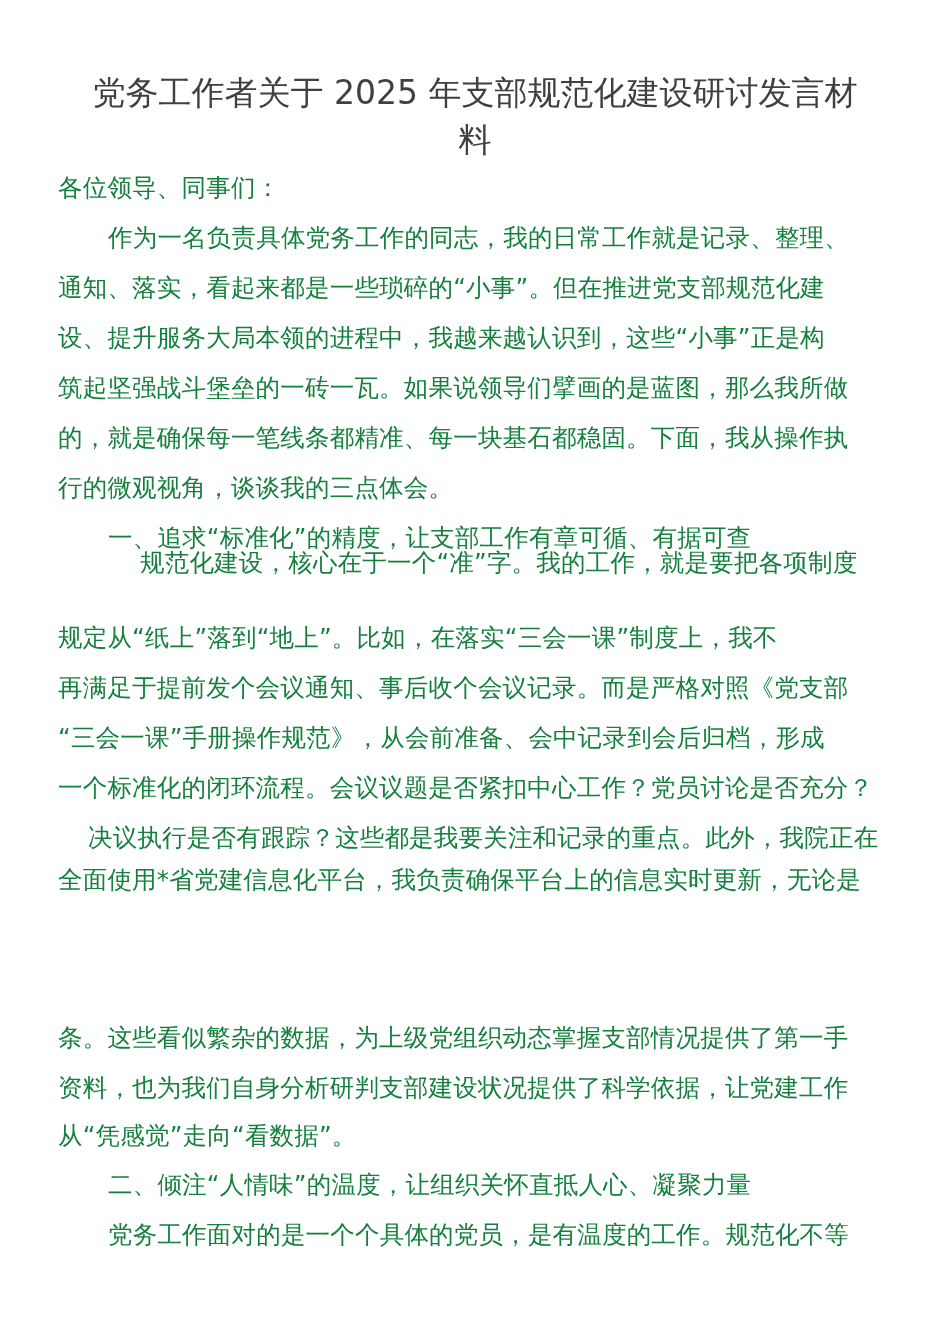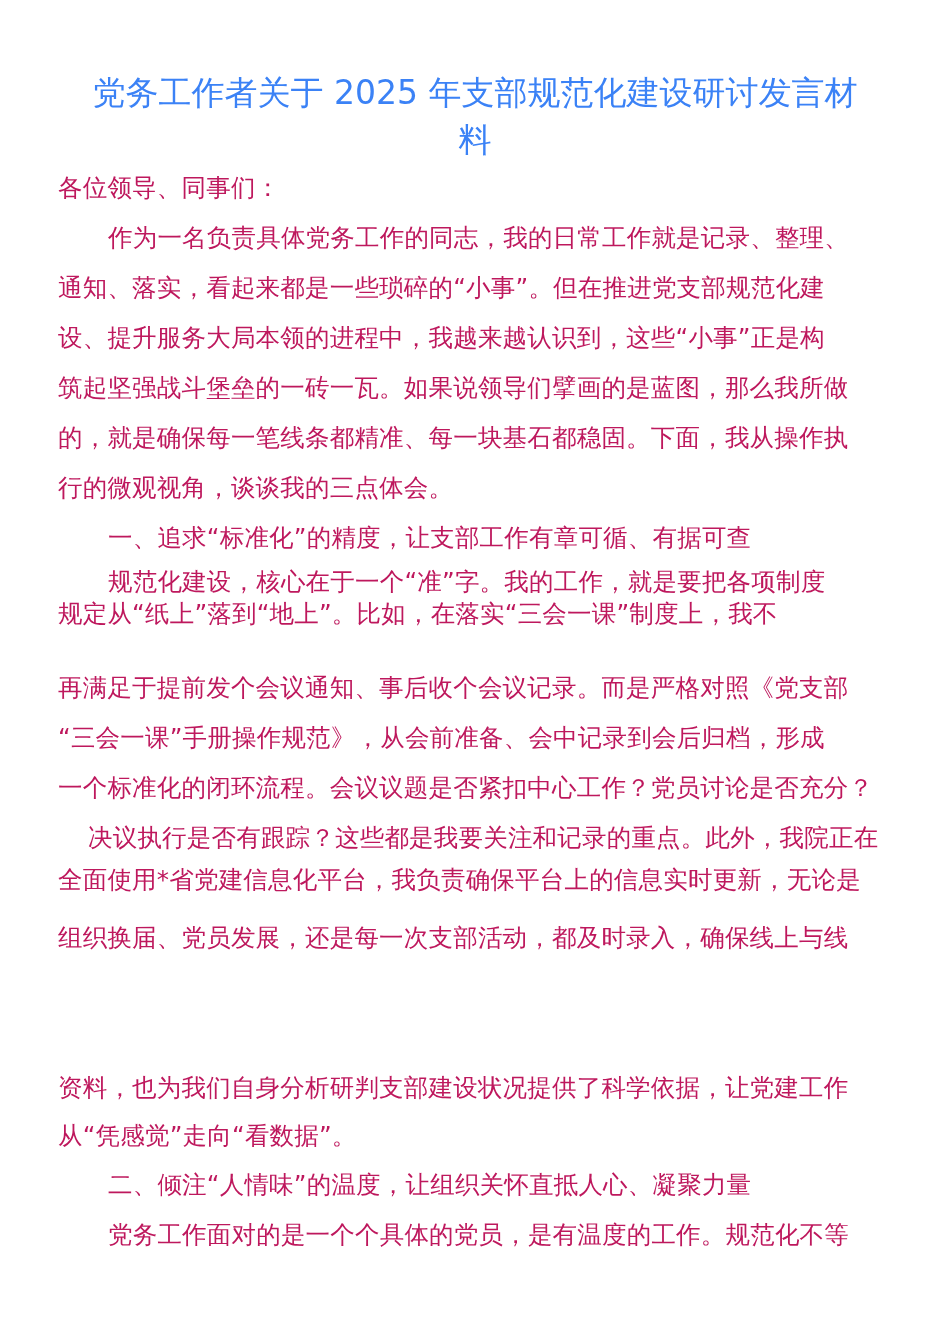--- a/index.html
+++ b/index.html
@@ -25,30 +25,30 @@
     }
     .title-line {
       position: absolute;
       left: 0;
       width: 950px;
       text-align: center;
       font-size: 33px;
       line-height: 44px;
       height: 44px;
       white-space: nowrap;
-      color: #3b82f6;
+      color: #404040;
     }
     .line {
       position: absolute;
       left: 58px;
       font-size: 24.5px;
       line-height: 36px;
       height: 36px;
       white-space: nowrap;
-      color: #be185d;
+      color: #15803d;
       letter-spacing: 0.2px;
     }
     .line.indent {
       left: 108px;
     }
     .line.heading {
       left: 108px;
     }
   </style>
 </head>
@@ -63,28 +63,28 @@
 
   <div class="line indent" style="top:220px;">作为一名负责具体党务工作的同志，我的日常工作就是记录、整理、</div>
   <div class="line" style="top:270px;">通知、落实，看起来都是一些琐碎的“小事”。但在推进党支部规范化建</div>
   <div class="line" style="top:320px;">设、提升服务大局本领的进程中，我越来越认识到，这些“小事”正是构</div>
   <div class="line" style="top:370px;">筑起坚强战斗堡垒的一砖一瓦。如果说领导们擘画的是蓝图，那么我所做</div>
   <div class="line" style="top:420px;">的，就是确保每一笔线条都精准、每一块基石都稳固。下面，我从操作执</div>
   <div class="line" style="top:470px;">行的微观视角，谈谈我的三点体会。</div>
 
   <div class="line heading" style="top:520px;">一、追求“标准化”的精度，让支部工作有章可循、有据可查</div>
 
-  <div class="line indent" style="top:564px;">规范化建设，核心在于一个“准”字。我的工作，就是要把各项制度</div>
-  <div class="line" style="top:596px;">规定从“纸上”落到“地上”。比如，在落实“三会一课”制度上，我不</div>
+  <div class="line indent" style="top:545px;margin-left:32px;">规范化建设，核心在于一个“准”字。我的工作，就是要把各项制度</div>
+  <div class="line" style="top:620px;">规定从“纸上”落到“地上”。比如，在落实“三会一课”制度上，我不</div>
   <div class="line" style="top:670px;text-align:center;">再满足于提前发个会议通知、事后收个会议记录。而是严格对照《党支部</div>
   <div class="line" style="top:770px;">一个标准化的闭环流程。会议议题是否紧扣中心工作？党员讨论是否充分？</div>
   <div class="line" style="top:720px;">“三会一课”手册操作规范》，从会前准备、会中记录到会后归档，形成</div>
   <div class="line" style="top:820px;margin-left:30px;">决议执行是否有跟踪？这些都是我要关注和记录的重点。此外，我院正在</div>
   <div class="line" style="top:862px;">全面使用*省党建信息化平台，我负责确保平台上的信息实时更新，无论是</div>
-  <div class="line" style="top:920px;">组织换届、党员发展，还是每一次支部活动，都及时录入，确保线上与线</div>
+  <div class="line" style="top:1020px;">条。这些看似繁杂的数据，为上级党组织动态掌握支部情况提供了第一手</div>
   <div class="line" style="top:1070px;">资料，也为我们自身分析研判支部建设状况提供了科学依据，让党建工作</div>
   <div class="line" style="top:1118px;">从“凭感觉”走向“看数据”。</div>
 
   <div class="line heading" style="top:1167px;">二、倾注“人情味”的温度，让组织关怀直抵人心、凝聚力量</div>
 
   <div class="line indent" style="top:1217px;">党务工作面对的是一个个具体的党员，是有温度的工作。规范化不等</div>
 
 </div>
 
 </body></html>

